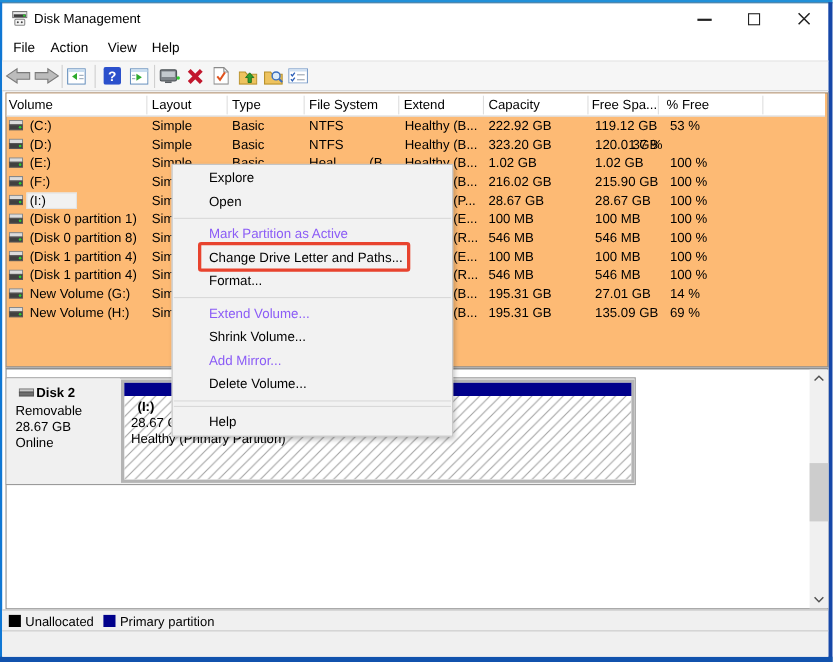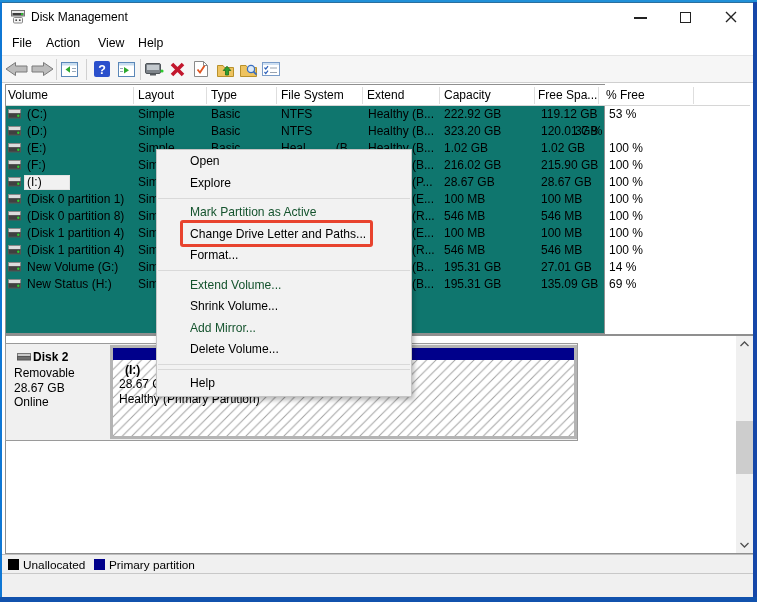--- a/index.html
+++ b/index.html
@@ -14,34 +14,34 @@
 #bright{left:753px;top:2px;width:4px;height:600px;background:#1647a8}
 #bbot{left:0;top:597px;width:757px;height:5px;background:#1152ad}
 
 #title{left:31px;top:10px;height:15px;line-height:15px;font-size:12px}
 
 .mb{top:36px;height:15px;line-height:15px;font-size:12.3px}
 
 #tbband{left:2px;top:55px;width:751px;height:28px;background:#f6f6f6;border-top:1px solid #e4e4e4;border-bottom:1px solid #cfcfcf}
 .tsep{top:59px;width:1px;height:21px;background:#d0d0d0}
 
-#list{left:5px;top:84px;width:600px;height:251px;background:#0f766e;border:1px solid #8f8f8f;border-bottom:2px solid #8f8f8f}
+#list{left:5px;top:84px;width:748px;height:251px;background:#fdba74;border:1px solid #8f8f8f;border-bottom:2px solid #8f8f8f}
 .hsep{top:2px;width:1px;height:17px;background:#dedede}
 #hdr{left:0;top:0;width:744px;height:21px;background:#fff;border-bottom:1px solid #d6d6d6;position:absolute}
 .hl{top:3px;height:15px;line-height:15px;font-size:12px;position:absolute;white-space:nowrap}
 #rows{left:0;top:21px;width:744px;position:absolute}
 .row{position:relative;height:16.95px}
 .row span{position:absolute;top:50%;transform:translateY(-50%);white-space:nowrap}
 .row svg{position:absolute;left:2px;top:50%;transform:translateY(-50%)}.c1{left:133px}
 
 #graph{left:5px;top:334px;width:748px;height:220px;background:#fff;border:1px solid #8f8f8f;border-top:2px solid #8f8f8f}
 
 #menu{left:156px;top:149px;width:256px;background:#f2f2f2;border:1px solid #c5c5c5;box-shadow:2px 3px 5px rgba(0,0,0,.28);padding:1px 0;z-index:10}
 .mi{height:21.5px;line-height:21.5px;padding-left:33px;font-size:12.1px;white-space:nowrap}
-.dis{color:#14532d}
+.dis{color:#8b5cf6}
 .msep{height:0;border-top:1px solid #d9d9d9;margin:3.5px 1px}
 #redrect{left:180px;top:220px;width:193px;height:27px;border:3px solid #e8432e;border-radius:3px;z-index:11}
 
 #legend{left:2px;top:554px;width:751px;height:19px;background:#f0f0f0;border-top:1px solid #bebebe}
 #status{left:2px;top:573px;width:751px;height:24px;background:#f0f0f0;border-top:1px solid #c8c8c8}
 .leg{position:absolute;top:4px;width:11px;height:11px}
 .legt{position:absolute;top:3px;font-size:11.8px;height:14px;line-height:14px}
 </style>
 </head>
 <body>
@@ -301,21 +301,21 @@
         <span style="left:438px">195.31 GB</span>
         <span style="left:535px">27.01 GB</span>
         <span style="left:603px">14 %</span>
       </div>
       <div class="row">
         <svg width="13" height="10" viewBox="0 0 13 10">
           <rect x="0.5" y="0.5" width="12" height="4" fill="#dcdcdc" stroke="#888"></rect>
           <rect x="0.5" y="4.5" width="12" height="4.5" fill="#404040" stroke="#555"></rect>
           <circle cx="10.3" cy="6.7" r="1.2" fill="#2ecc2e"></circle>
         </svg>
-        <span style="left:21px">New Status (H:)</span>
+        <span style="left:21px">New Volume (H:)</span>
         <span class="c1" style="left:132px">Simple</span>
         <span style="left:205px">Basic</span>
         <span style="left:275px">NTFS</span>
         <span style="left:362px">Healthy (B...</span>
         <span style="left:438px">195.31 GB</span>
         <span style="left:535px">135.09 GB</span>
         <span style="left:603px">69 %</span>
       </div>
     </div>
 </div>
@@ -363,22 +363,22 @@
  <div class="legt" style="left:21px">Unallocated</div>
  <div class="leg" style="left:92px;background:#00008b"></div>
  <div class="legt" style="left:107px">Primary partition</div>
 </div>
 <div class="abs" id="status">
  
  
 </div>
 
 <div class="abs" id="menu">
+ <div class="mi">Explore</div>
  <div class="mi">Open</div>
- <div class="mi">Explore</div>
  <div class="msep"></div>
  <div class="mi dis">Mark Partition as Active</div>
  <div class="mi">Change Drive Letter and Paths...</div>
  <div class="mi">Format...</div>
  <div class="msep"></div>
  <div class="mi dis">Extend Volume...</div>
  <div class="mi">Shrink Volume...</div>
  <div class="mi dis">Add Mirror...</div>
  <div class="mi">Delete Volume...</div>
  <div class="msep"></div>

